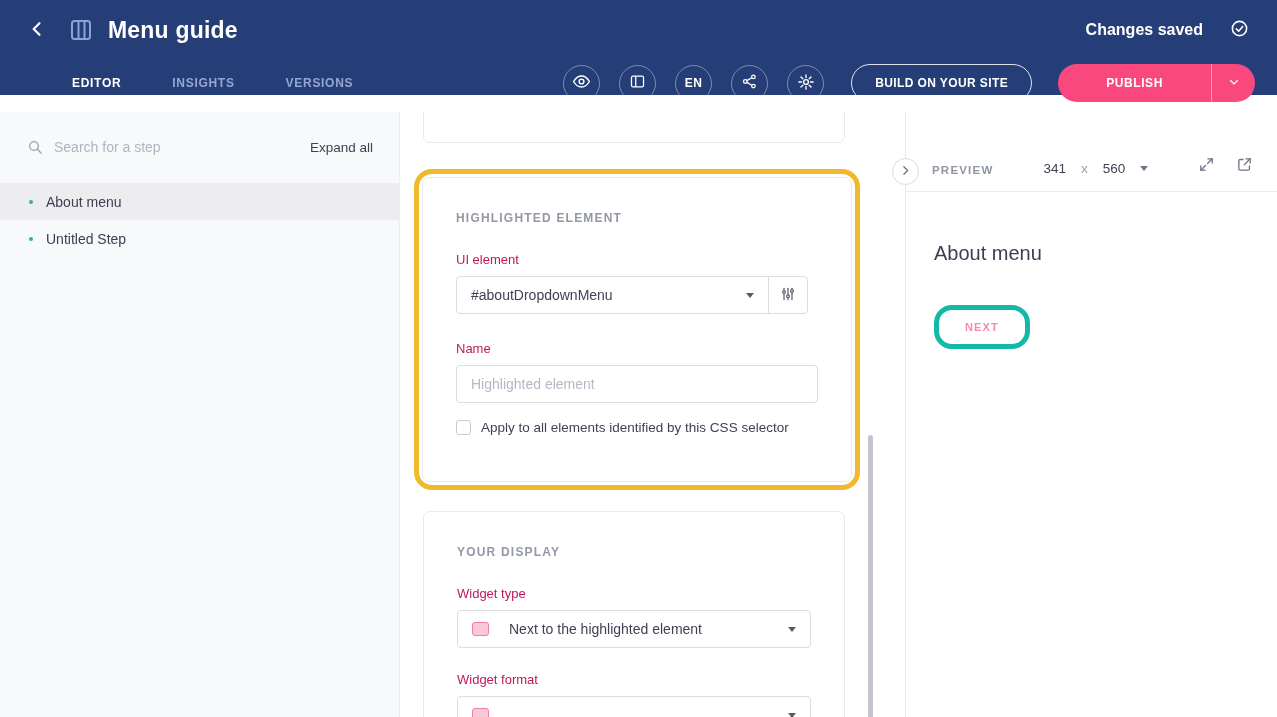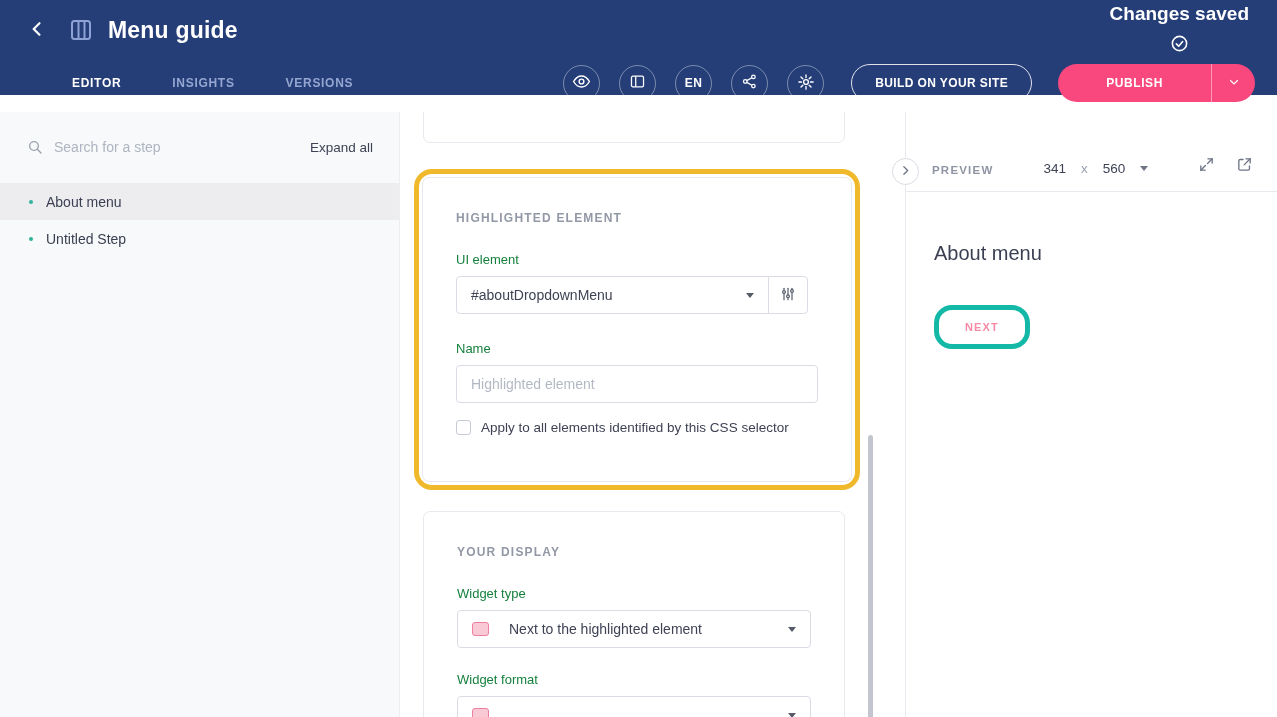--- a/index.html
+++ b/index.html
@@ -14,21 +14,21 @@
   *{box-sizing:border-box;margin:0;padding:0;}
   html,body{width:1277px;height:717px;overflow:hidden;}
   body{font-family:"Liberation Sans", sans-serif;background:#fff;position:relative;}
 
   
   .topbar{position:absolute;top:0;left:0;right:0;height:95px;background:var(--navy);color:#fff;}
   .topbar-row1{display:flex;align-items:center;height:60px;padding:0 22px;}
   .back-btn{width:30px;height:30px;display:flex;align-items:center;justify-content:center;cursor:pointer;color:#fff;background:none;border:none;}
   .logo-icon{margin-left:16px;display:flex;align-items:center;color:#8ea2d6;}
   .app-title{margin-left:14px;font-size:23px;font-weight:700;letter-spacing:.2px;}
-  .changes-saved{margin-left:auto;display:flex;align-items:center;gap:9px;font-size:19px;font-weight:700;padding-right:6px;flex-direction:column;}
+  .changes-saved{margin-left:auto;display:flex;align-items:center;gap:27px;font-size:16px;font-weight:700;padding-right:6px;}
   .topbar-row2{display:flex;align-items:center;height:46px;padding:0 22px 0 72px;gap:24px;}
   .tabs{display:flex;gap:51px;}
   .tab{font-size:12px;font-weight:700;letter-spacing:.7px;color:#96a6d2;cursor:pointer;position:relative;background:none;border:none;font-family:inherit;}
   .tab.active{color:#fff;}
   .tab.active::after{content:"";position:absolute;left:-3px;right:-3px;bottom:-13px;height:3px;background:#fff;border-radius:2px;}
   .topbar-controls{margin-left:auto;display:flex;align-items:center;}
   .circle-btn{width:37px;height:37px;border-radius:50%;border:1px solid rgba(255,255,255,.4);background:none;color:#fff;display:flex;align-items:center;justify-content:center;margin-left:19px;cursor:pointer;font-family:inherit;}
   .circle-btn:first-child{margin-left:0;}
   .lang-label{font-size:12px;font-weight:700;letter-spacing:.5px;}
   .build-btn{height:38px;margin-left:27px;padding:0 23px;border-radius:19px;border:1px solid rgba(255,255,255,.85);background:none;color:#fff;font-size:12px;font-weight:700;letter-spacing:.4px;cursor:pointer;font-family:inherit;}
@@ -47,21 +47,21 @@
   .step-item.active{background:#ededf0;}
   .dot{width:4px;height:4px;border-radius:50%;background:#2fb39b;flex:none;}
 
   
   .main{position:absolute;top:112px;left:400px;width:505px;bottom:0;background:#fff;overflow:hidden;}
   .card{background:#fff;border:1px solid var(--border);border-radius:7px;}
   .card-top-partial{position:absolute;left:23px;top:-22px;width:422px;height:53px;}
   .highlight-wrap{position:absolute;left:14px;top:57px;width:446px;height:321px;border:5px solid var(--yellow);border-radius:18px;padding:3px;}
   .card-highlighted{width:100%;height:100%;padding:33px 33px;}
   .section-title{font-size:12px;font-weight:700;letter-spacing:1.2px;color:#9298a5;}
-  .field-label{margin-top:27px;margin-bottom:9px;font-size:13px;color:#15803d;}
+  .field-label{margin-top:27px;margin-bottom:9px;font-size:13px;color:#be185d;}
   .ui-row{display:flex;}
   .select{height:38px;border:1px solid var(--field-border);border-radius:4px;background:#fff;display:flex;align-items:center;padding:0 14px;font-size:14px;color:var(--text);cursor:pointer;}
   .ui-select{width:313px;justify-content:space-between;border-radius:4px 0 0 4px;}
   .adjust-btn{width:40px;height:38px;margin-left:-1px;border:1px solid var(--field-border);border-radius:0 4px 4px 0;background:#fff;display:flex;align-items:center;justify-content:center;color:#565c6a;cursor:pointer;}
   .caret{width:0;height:0;border-left:4.5px solid transparent;border-right:4.5px solid transparent;border-top:5px solid #555b68;flex:none;}
   .text-input{width:100%;height:38px;border:1px solid var(--field-border);border-radius:4px;padding:0 14px;font-size:14px;color:var(--text);outline:none;font-family:inherit;}
   .text-input::placeholder{color:#b3b8c3;}
   .checkbox-row{margin-top:17px;display:flex;align-items:flex-end;gap:10px;}
   .checkbox-row input{appearance:none;width:15px;height:15px;border:1px solid #c6cad4;border-radius:3px;background:#fff;cursor:pointer;flex:none;}
   .checkbox-label{font-size:13.5px;color:#3f4254;}

